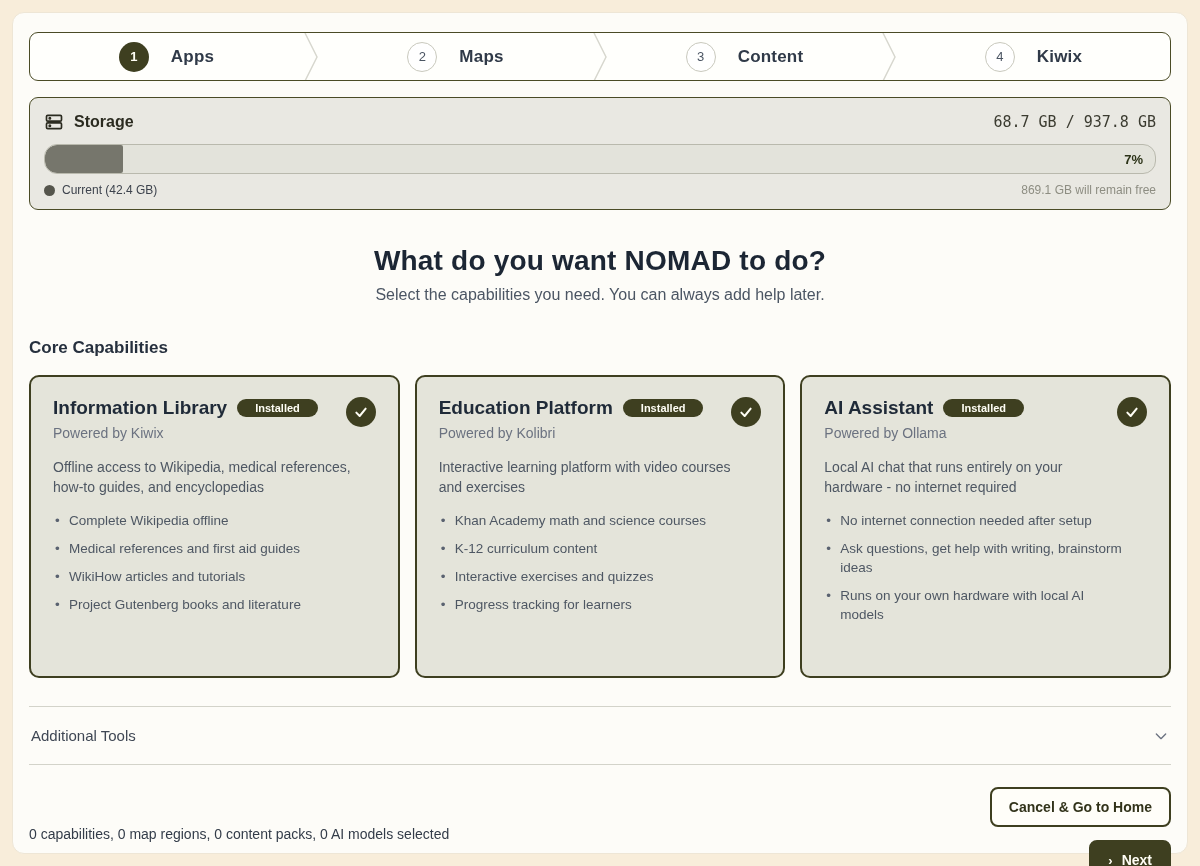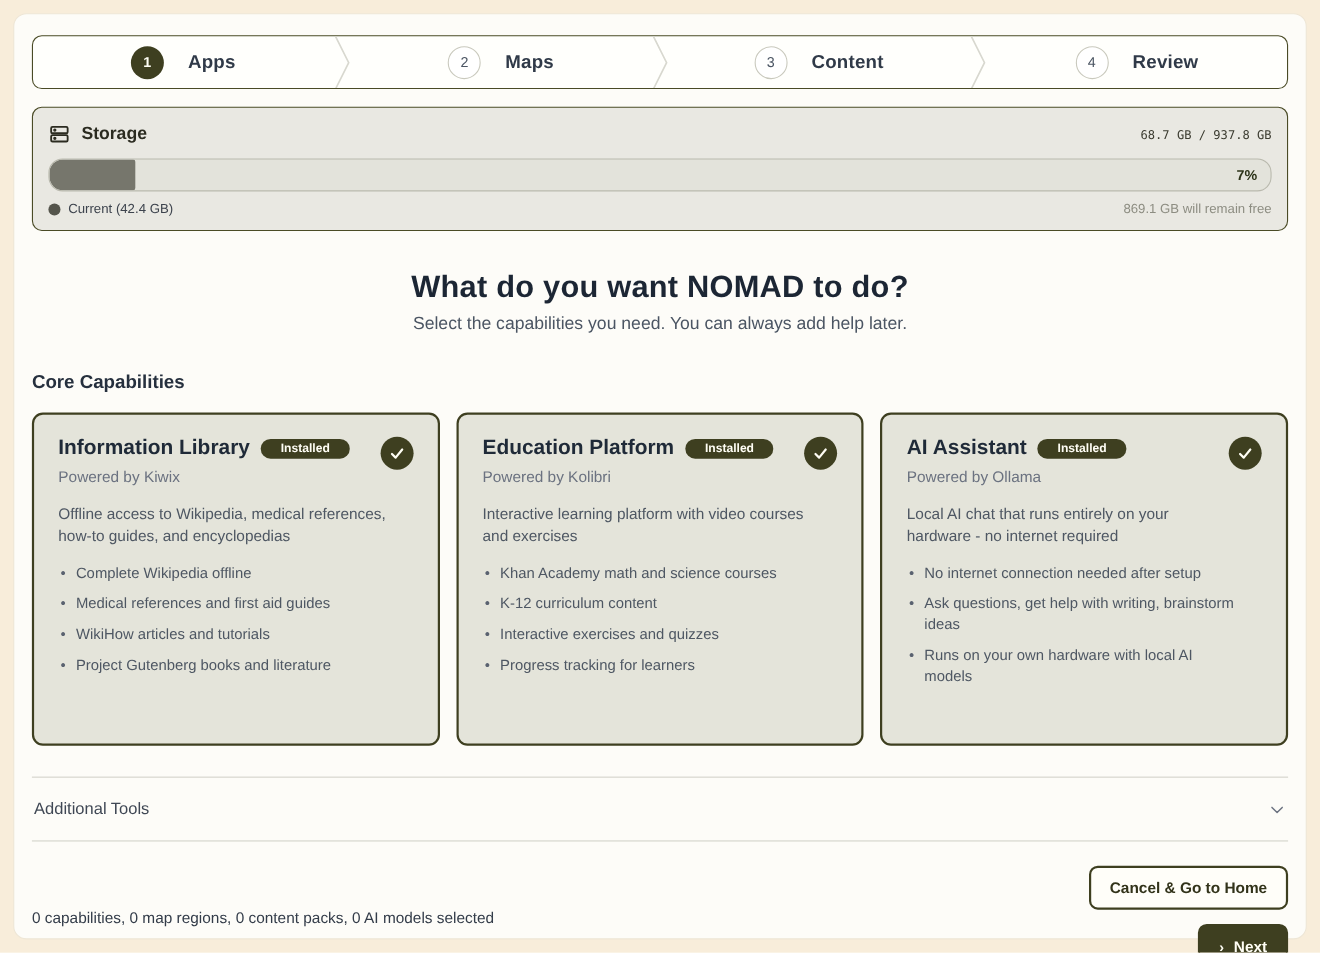--- a/index.html
+++ b/index.html
@@ -61,21 +61,21 @@
     background: #e9e8e2;
     border: 1px solid #4a4b26;
     border-radius: 9px;
     padding: 14px 14px 12px 14px;
   }
   .storage-header { display: flex; justify-content: space-between; align-items: center; }
   .storage-title-wrap { display: flex; align-items: center; gap: 10px; }
   .storage-title { font-size: 16px; font-weight: bold; color: #2b2b20; text-align: right; }
   .storage-usage {
     font-family: "DejaVu Sans Mono", monospace;
-    font-size: 11px;
+    font-size: 15px;
     color: #3b3b30;
   }
   .progress-track {
     margin-top: 12px;
     position: relative;
     height: 30px;
     background: #e3e3db;
     border: 1px solid #b9b9ad;
     border-radius: 13px;
     overflow: hidden;
@@ -199,21 +199,21 @@
       <span class="step-circle">3</span>
       <span class="step-label">Content</span>
     </div>
     <div class="step-sep">
       <svg width="16" height="48" viewBox="0 0 16 48">
           <polyline points="2,0 14,24 2,48" fill="none" stroke="#d8d8cf" stroke-width="1.5"></polyline>
         </svg>
     </div>
     <div class="step">
       <span class="step-circle">4</span>
-      <span class="step-label">Review</span>
+      <span class="step-label">Kiwix</span>
     </div>
   </div>
 
   <div class="storage">
     <div class="storage-header">
       <div class="storage-title-wrap">
         <span style="display:flex">
           <svg width="20" height="20" viewBox="0 0 24 24" fill="none" stroke="#2b2b20" stroke-width="2" stroke-linecap="round" stroke-linejoin="round">
             <rect x="3" y="4" width="18" height="7" rx="1.5"></rect>
             <rect x="3" y="13" width="18" height="7" rx="1.5"></rect>

